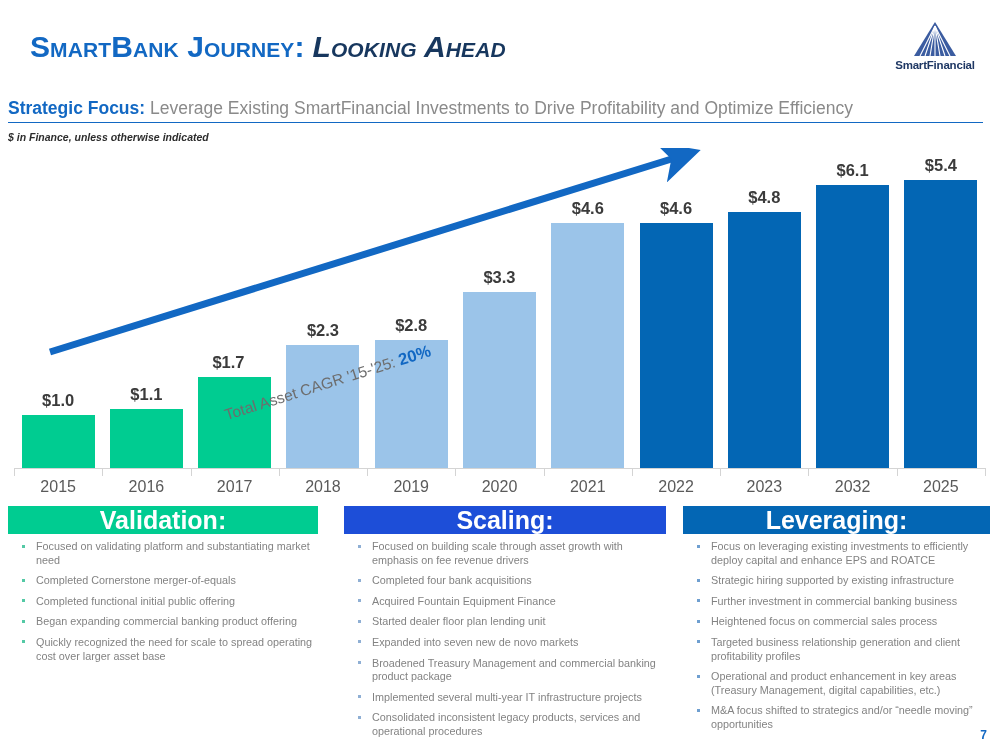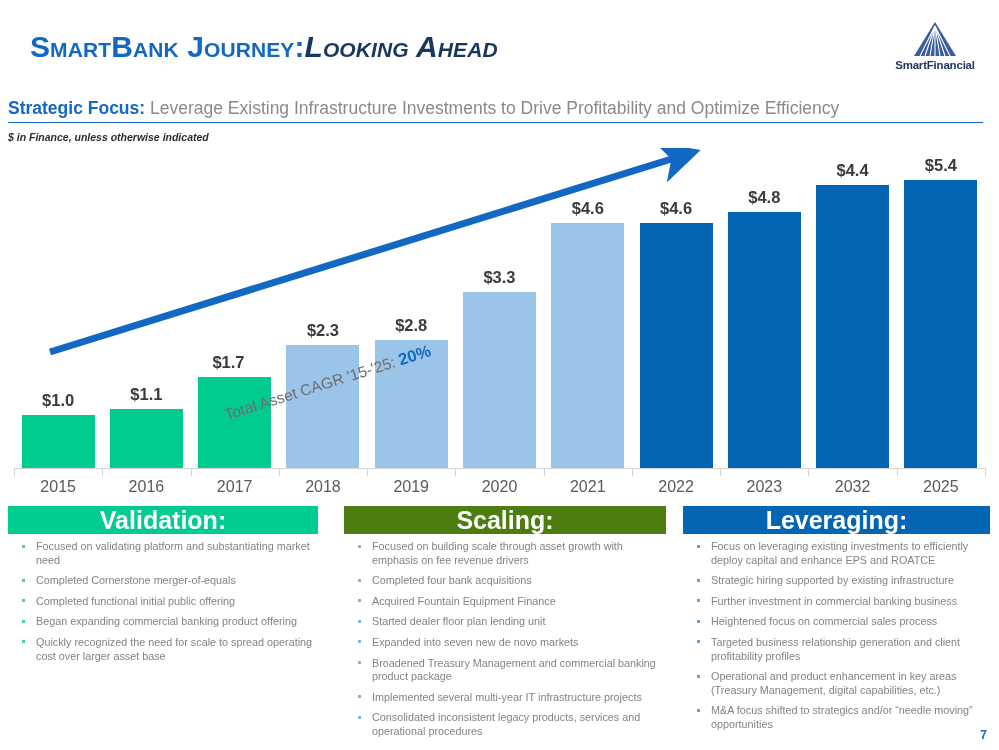--- a/index.html
+++ b/index.html
@@ -14,21 +14,21 @@
   .slide{position:absolute;inset:0;}
 
   
   .title{
     position:absolute;left:30px;top:30px;
     font-size:30px;font-weight:bold;
     letter-spacing:.1px;
     white-space:nowrap;
   }
   .title .t1{color:#1268c3;font-variant:small-caps;}
-  .title .t2{color:#17375e;font-variant:small-caps;font-style:italic;font-weight:bold;}
+  .title .t2{color:#17375e;font-variant:small-caps;font-style:italic;font-weight:bold;margin-left:8px;}
 
   .logo{position:absolute;right:12px;top:18px;width:104px;height:56px;}
   .logo svg{display:block;}
   .logo-text{
     text-align:center;font-size:11.5px;font-weight:bold;color:#1f3864;
     margin-top:1px;letter-spacing:-.2px;
   }
 
   
   .focus-wrap{
@@ -129,21 +129,21 @@
           <line x1="0" y1="-30" x2="10" y2="0"></line>
           <line x1="0" y1="-30" x2="-15" y2="0"></line>
           <line x1="0" y1="-30" x2="15" y2="0"></line>
         </g>
       </g>
     </svg>
     <div class="logo-text">SmartFinancial</div>
   </div>
 
   <div class="focus-wrap">
-    <span class="focus-label">Strategic Focus:</span><span class="focus-text"> Leverage Existing Infrastructure Investments to Drive Profitability and Optimize Efficiency</span>
+    <span class="focus-label">Strategic Focus:</span><span class="focus-text"> Leverage Existing SmartFinancial Investments to Drive Profitability and Optimize Efficiency</span>
   </div>
   <div class="units">$ in Finance, unless otherwise indicated</div>
 
   <div class="chart">
     <div class="plot" id="plot">
         <div class="bar" style="left: 7.63636px; width: 73px; height: 53.3333px; background: rgb(0, 204, 145);"></div>
         <div class="bar-label" style="left: -2.36364px; width: 93px; top: 242.667px;">$1.0</div>
         <div class="bar" style="left: 95.9091px; width: 73px; height: 58.6667px; background: rgb(0, 204, 145);"></div>
         <div class="bar-label" style="left: 85.9091px; width: 93px; top: 237.333px;">$1.1</div>
         <div class="bar" style="left: 184.182px; width: 73px; height: 90.6667px; background: rgb(0, 204, 145);"></div>
@@ -154,21 +154,21 @@
         <div class="bar-label" style="left: 350.727px; width: 93px; top: 168px;">$2.8</div>
         <div class="bar" style="left: 449px; width: 73px; height: 176px; background: rgb(155, 196, 233);"></div>
         <div class="bar-label" style="left: 439px; width: 93px; top: 120px;">$3.3</div>
         <div class="bar" style="left: 537.273px; width: 73px; height: 245.333px; background: rgb(155, 196, 233);"></div>
         <div class="bar-label" style="left: 527.273px; width: 93px; top: 50.6667px;">$4.6</div>
         <div class="bar" style="left: 625.545px; width: 73px; height: 245.333px; background: rgb(3, 102, 180);"></div>
         <div class="bar-label" style="left: 615.545px; width: 93px; top: 50.6667px;">$4.6</div>
         <div class="bar" style="left: 713.818px; width: 73px; height: 256px; background: rgb(3, 102, 180);"></div>
         <div class="bar-label" style="left: 703.818px; width: 93px; top: 40px;">$4.8</div>
         <div class="bar" style="left: 802.091px; width: 73px; height: 282.667px; background: rgb(3, 102, 180);"></div>
-        <div class="bar-label" style="left: 792.091px; width: 93px; top: 13.3333px;">$4.4</div>
+        <div class="bar-label" style="left: 792.091px; width: 93px; top: 13.3333px;">$6.1</div>
         <div class="bar" style="left: 890.364px; width: 73px; height: 288px; background: rgb(3, 102, 180);"></div>
         <div class="bar-label" style="left: 880.364px; width: 93px; top: 8px;">$5.4</div>
       </div>
     <div class="axis-line"></div>
     <div id="ticks">
         <div class="tick" style="left: 14px;"></div>
         <div class="xcat" style="left: 14px; width: 88.2727px;">2015</div>
         <div class="tick" style="left: 102.273px;"></div>
         <div class="xcat" style="left: 102.273px; width: 88.2727px;">2016</div>
         <div class="tick" style="left: 190.545px;"></div>
@@ -212,21 +212,21 @@
       <div class="phead" style="background: rgb(0, 204, 145);">Validation:</div>
       <ul class="plist">
           <li><span class="bul"></span>Focused on validating platform and substantiating market need</li>
           <li><span class="bul"></span>Completed Cornerstone merger-of-equals</li>
           <li><span class="bul"></span>Completed functional initial public offering</li>
           <li><span class="bul"></span>Began expanding commercial banking product offering</li>
           <li><span class="bul"></span>Quickly recognized the need for scale to spread operating cost over larger asset base</li>
         </ul>
     </div>
     <div class="panel p2" id="panel1" style="left:344px;width:322px;">
-      <div class="phead" style="background: #4d7c0f;">Scaling:</div>
+      <div class="phead" style="background: #1d4ed8;">Scaling:</div>
       <ul class="plist">
           <li><span class="bul"></span>Focused on building scale through asset growth with emphasis on fee revenue drivers</li>
           <li><span class="bul"></span>Completed four bank acquisitions</li>
           <li><span class="bul"></span>Acquired Fountain Equipment Finance</li>
           <li><span class="bul"></span>Started dealer floor plan lending unit</li>
           <li><span class="bul"></span>Expanded into seven new de novo markets</li>
           <li><span class="bul"></span>Broadened Treasury Management and commercial banking product package</li>
           <li><span class="bul"></span>Implemented several multi-year IT infrastructure projects</li>
           <li><span class="bul"></span>Consolidated inconsistent legacy products, services and operational procedures</li>
         </ul>

